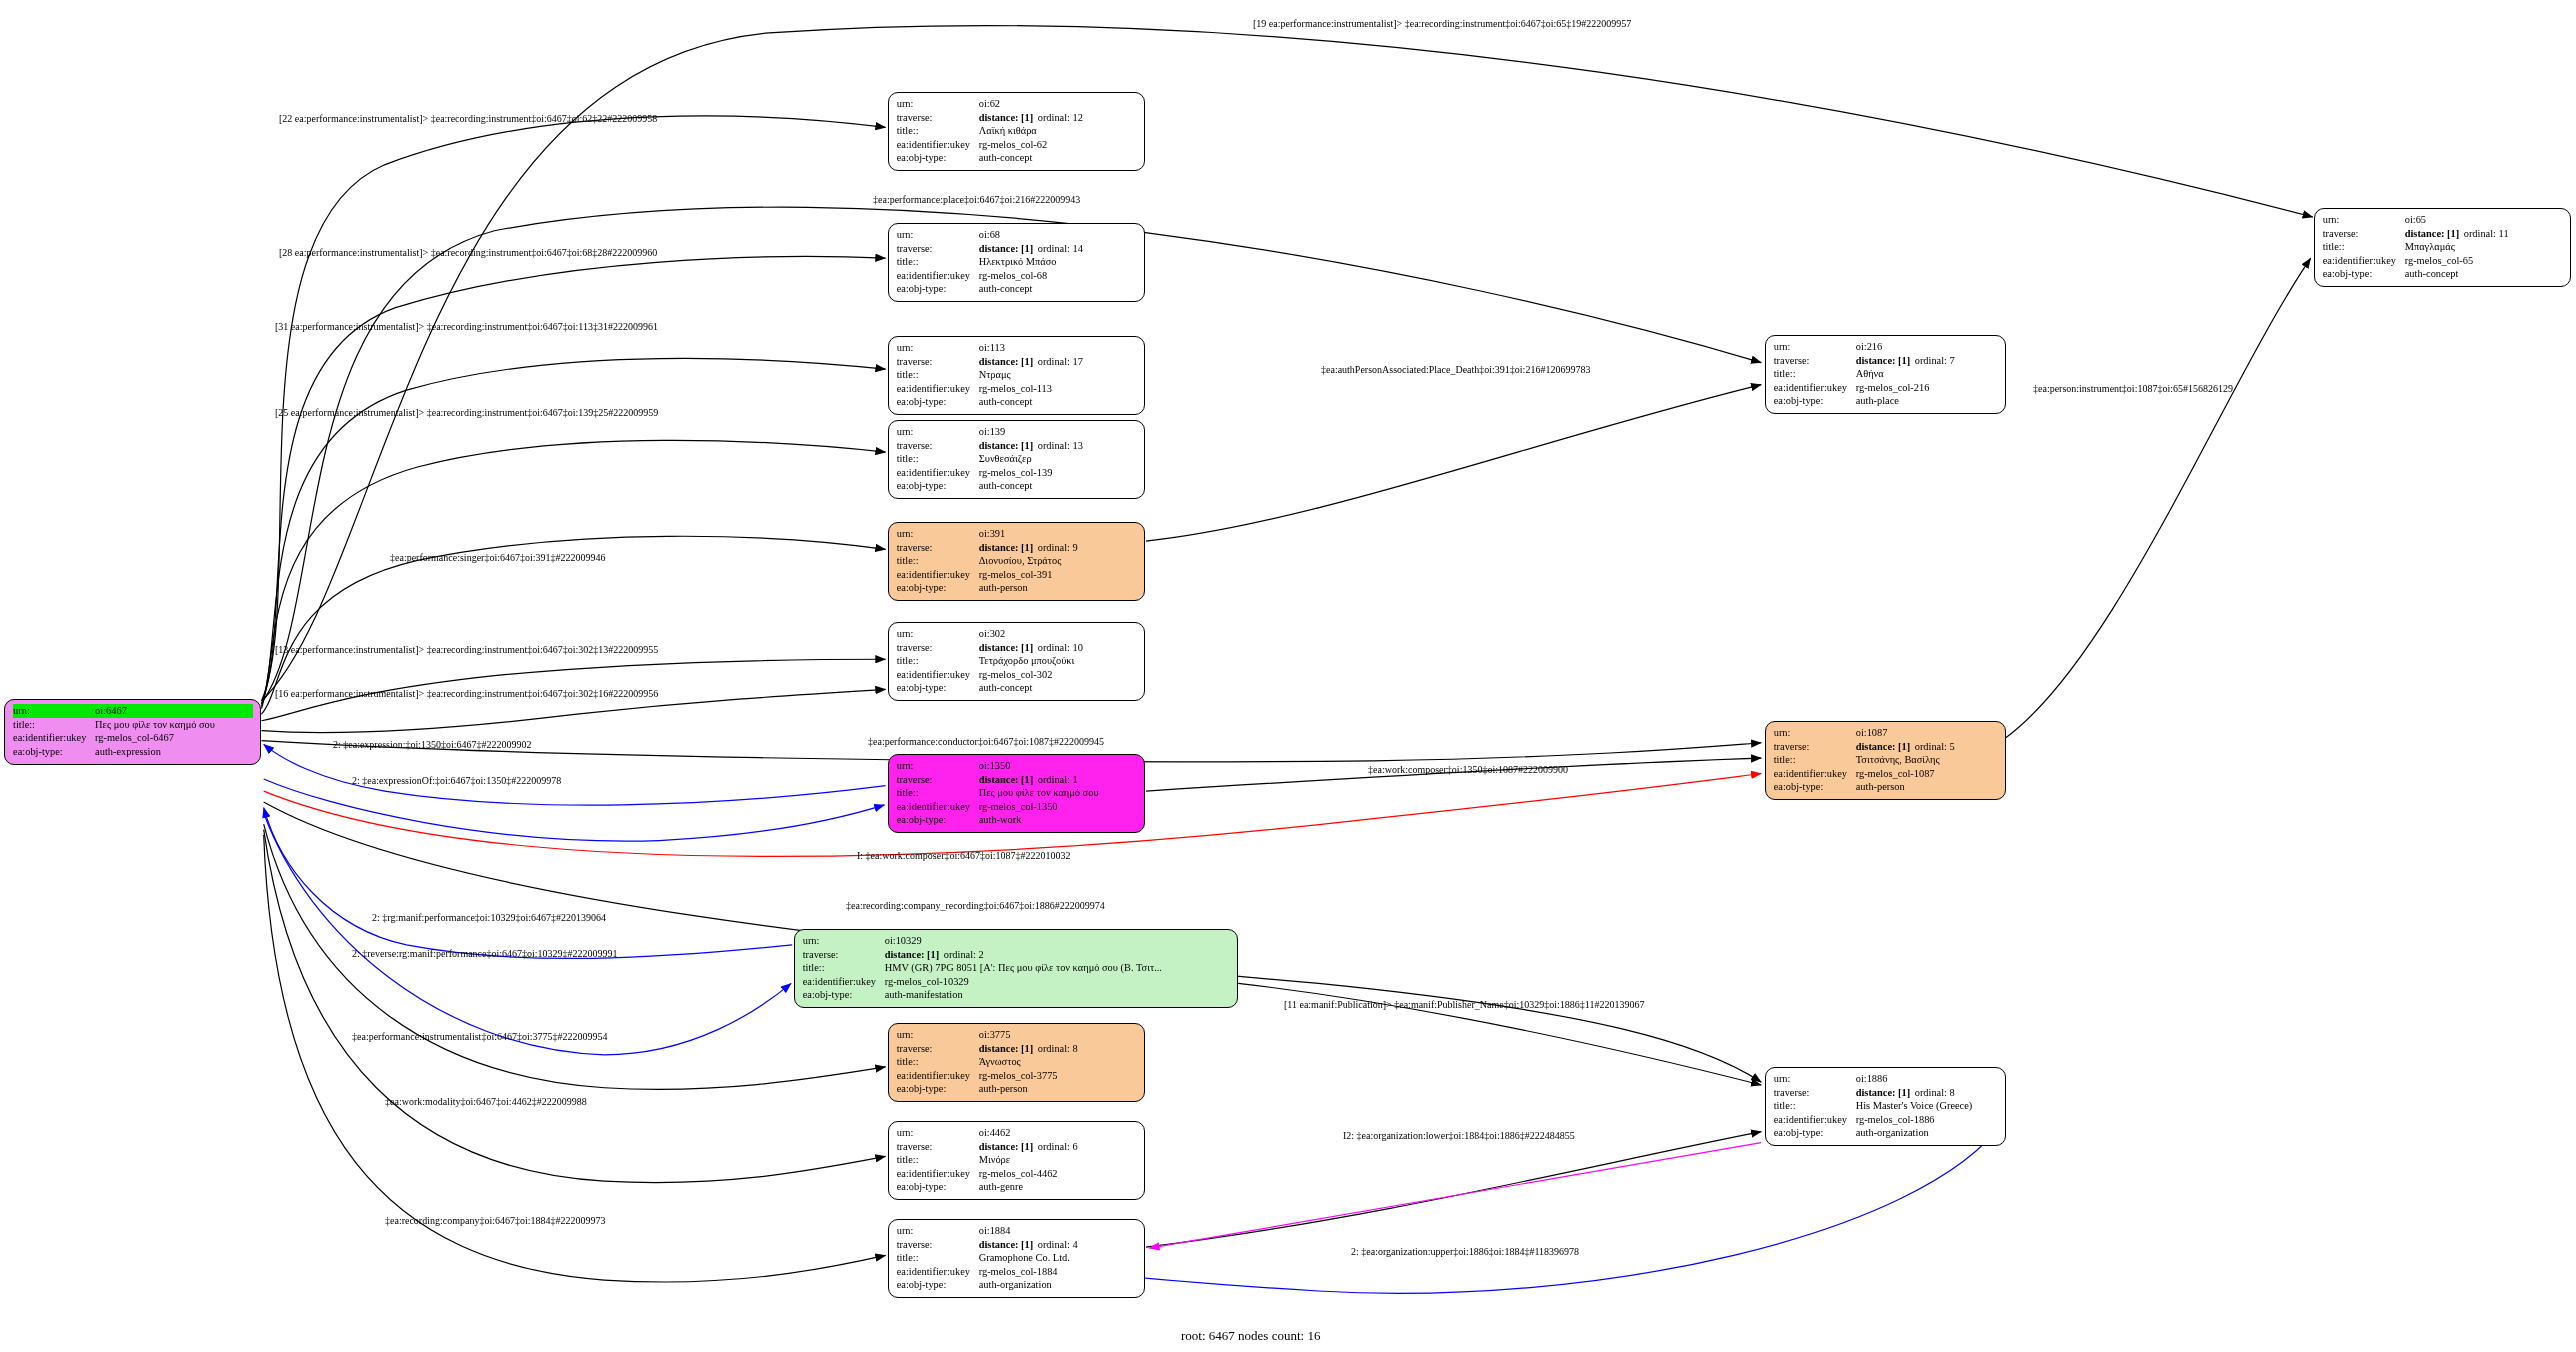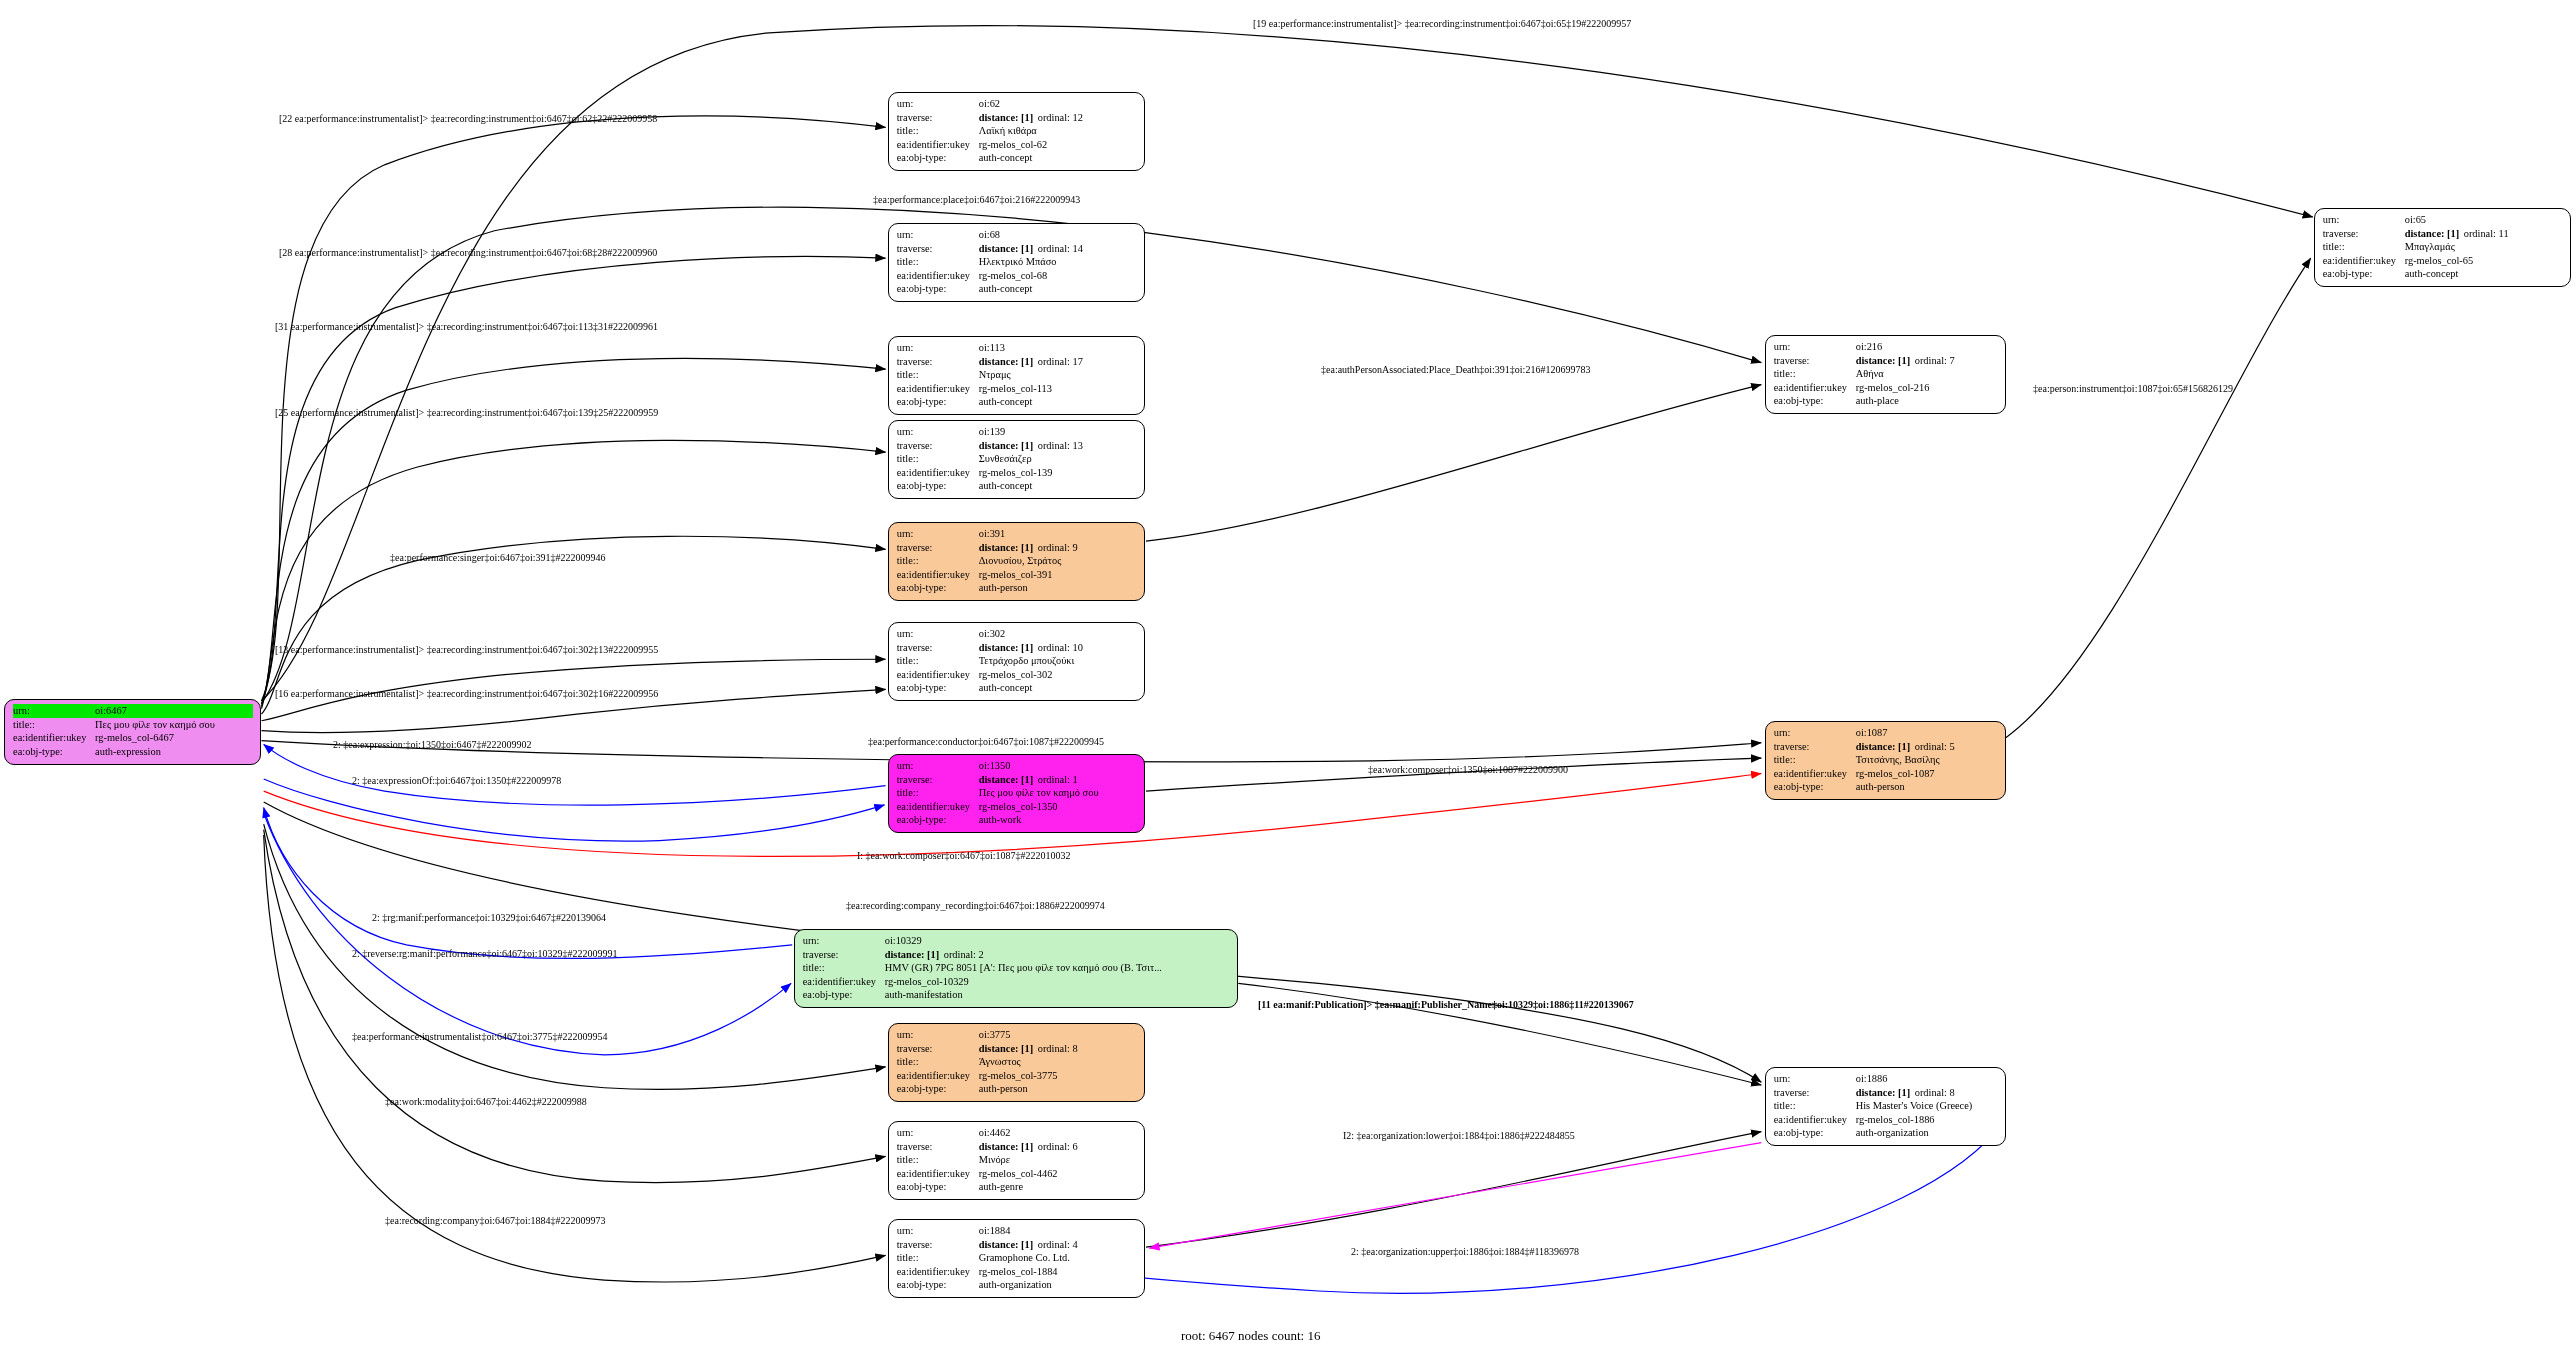--- a/index.html
+++ b/index.html
@@ -439,20 +439,20 @@
       <div class="elabel" style="left: 333px; top: 739px;">2: ‡ea:expression:‡oi:1350‡oi:6467‡#222009902</div>
       <div class="elabel" style="left: 352px; top: 775px;">2: ‡ea:expressionOf:‡oi:6467‡oi:1350‡#222009978</div>
       <div class="elabel" style="left: 1368px; top: 764px;">‡ea:work:composer‡oi:1350‡oi:1087#222009900</div>
       <div class="elabel" style="left: 857px; top: 850px;">I: ‡ea:work:composer‡oi:6467‡oi:1087‡#222010032</div>
       <div class="elabel" style="left: 846px; top: 900px;">‡ea:recording:company_recording‡oi:6467‡oi:1886#222009974</div>
       <div class="elabel" style="left: 372px; top: 912px;">2: ‡rg:manif:performance‡oi:10329‡oi:6467‡#220139064</div>
       <div class="elabel" style="left: 352px; top: 948px;">2: ‡reverse:rg:manif:performance‡oi:6467‡oi:10329‡#222009991</div>
       <div class="elabel" style="left: 352px; top: 1031px;">‡ea:performance:instrumentalist‡oi:6467‡oi:3775‡#222009954</div>
       <div class="elabel" style="left: 385px; top: 1096px;">‡ea:work:modality‡oi:6467‡oi:4462‡#222009988</div>
       <div class="elabel" style="left: 385px; top: 1215px;">‡ea:recording:company‡oi:6467‡oi:1884‡#222009973</div>
-      <div class="elabel" style="left: 1258px; top: 999px; font-weight: bold;">[11 ea:manif:Publication]&gt; ‡ea:manif:Publisher_Name‡oi:10329‡oi:1886‡11#220139067</div>
+      <div class="elabel" style="left: 1284px; top: 999px;">[11 ea:manif:Publication]&gt; ‡ea:manif:Publisher_Name‡oi:10329‡oi:1886‡11#220139067</div>
       <div class="elabel" style="left: 1343px; top: 1130px;">I2: ‡ea:organization:lower‡oi:1884‡oi:1886‡#222484855</div>
       <div class="elabel" style="left: 1351px; top: 1222px; margin-top: 24px;">2: ‡ea:organization:upper‡oi:1886‡oi:1884‡#118396978</div>
     </div>
 
   <div class="footer" style="left:1181px;top:1328px;">root: 6467 nodes count: 16</div>
 </div>
 
 
 </body></html>

